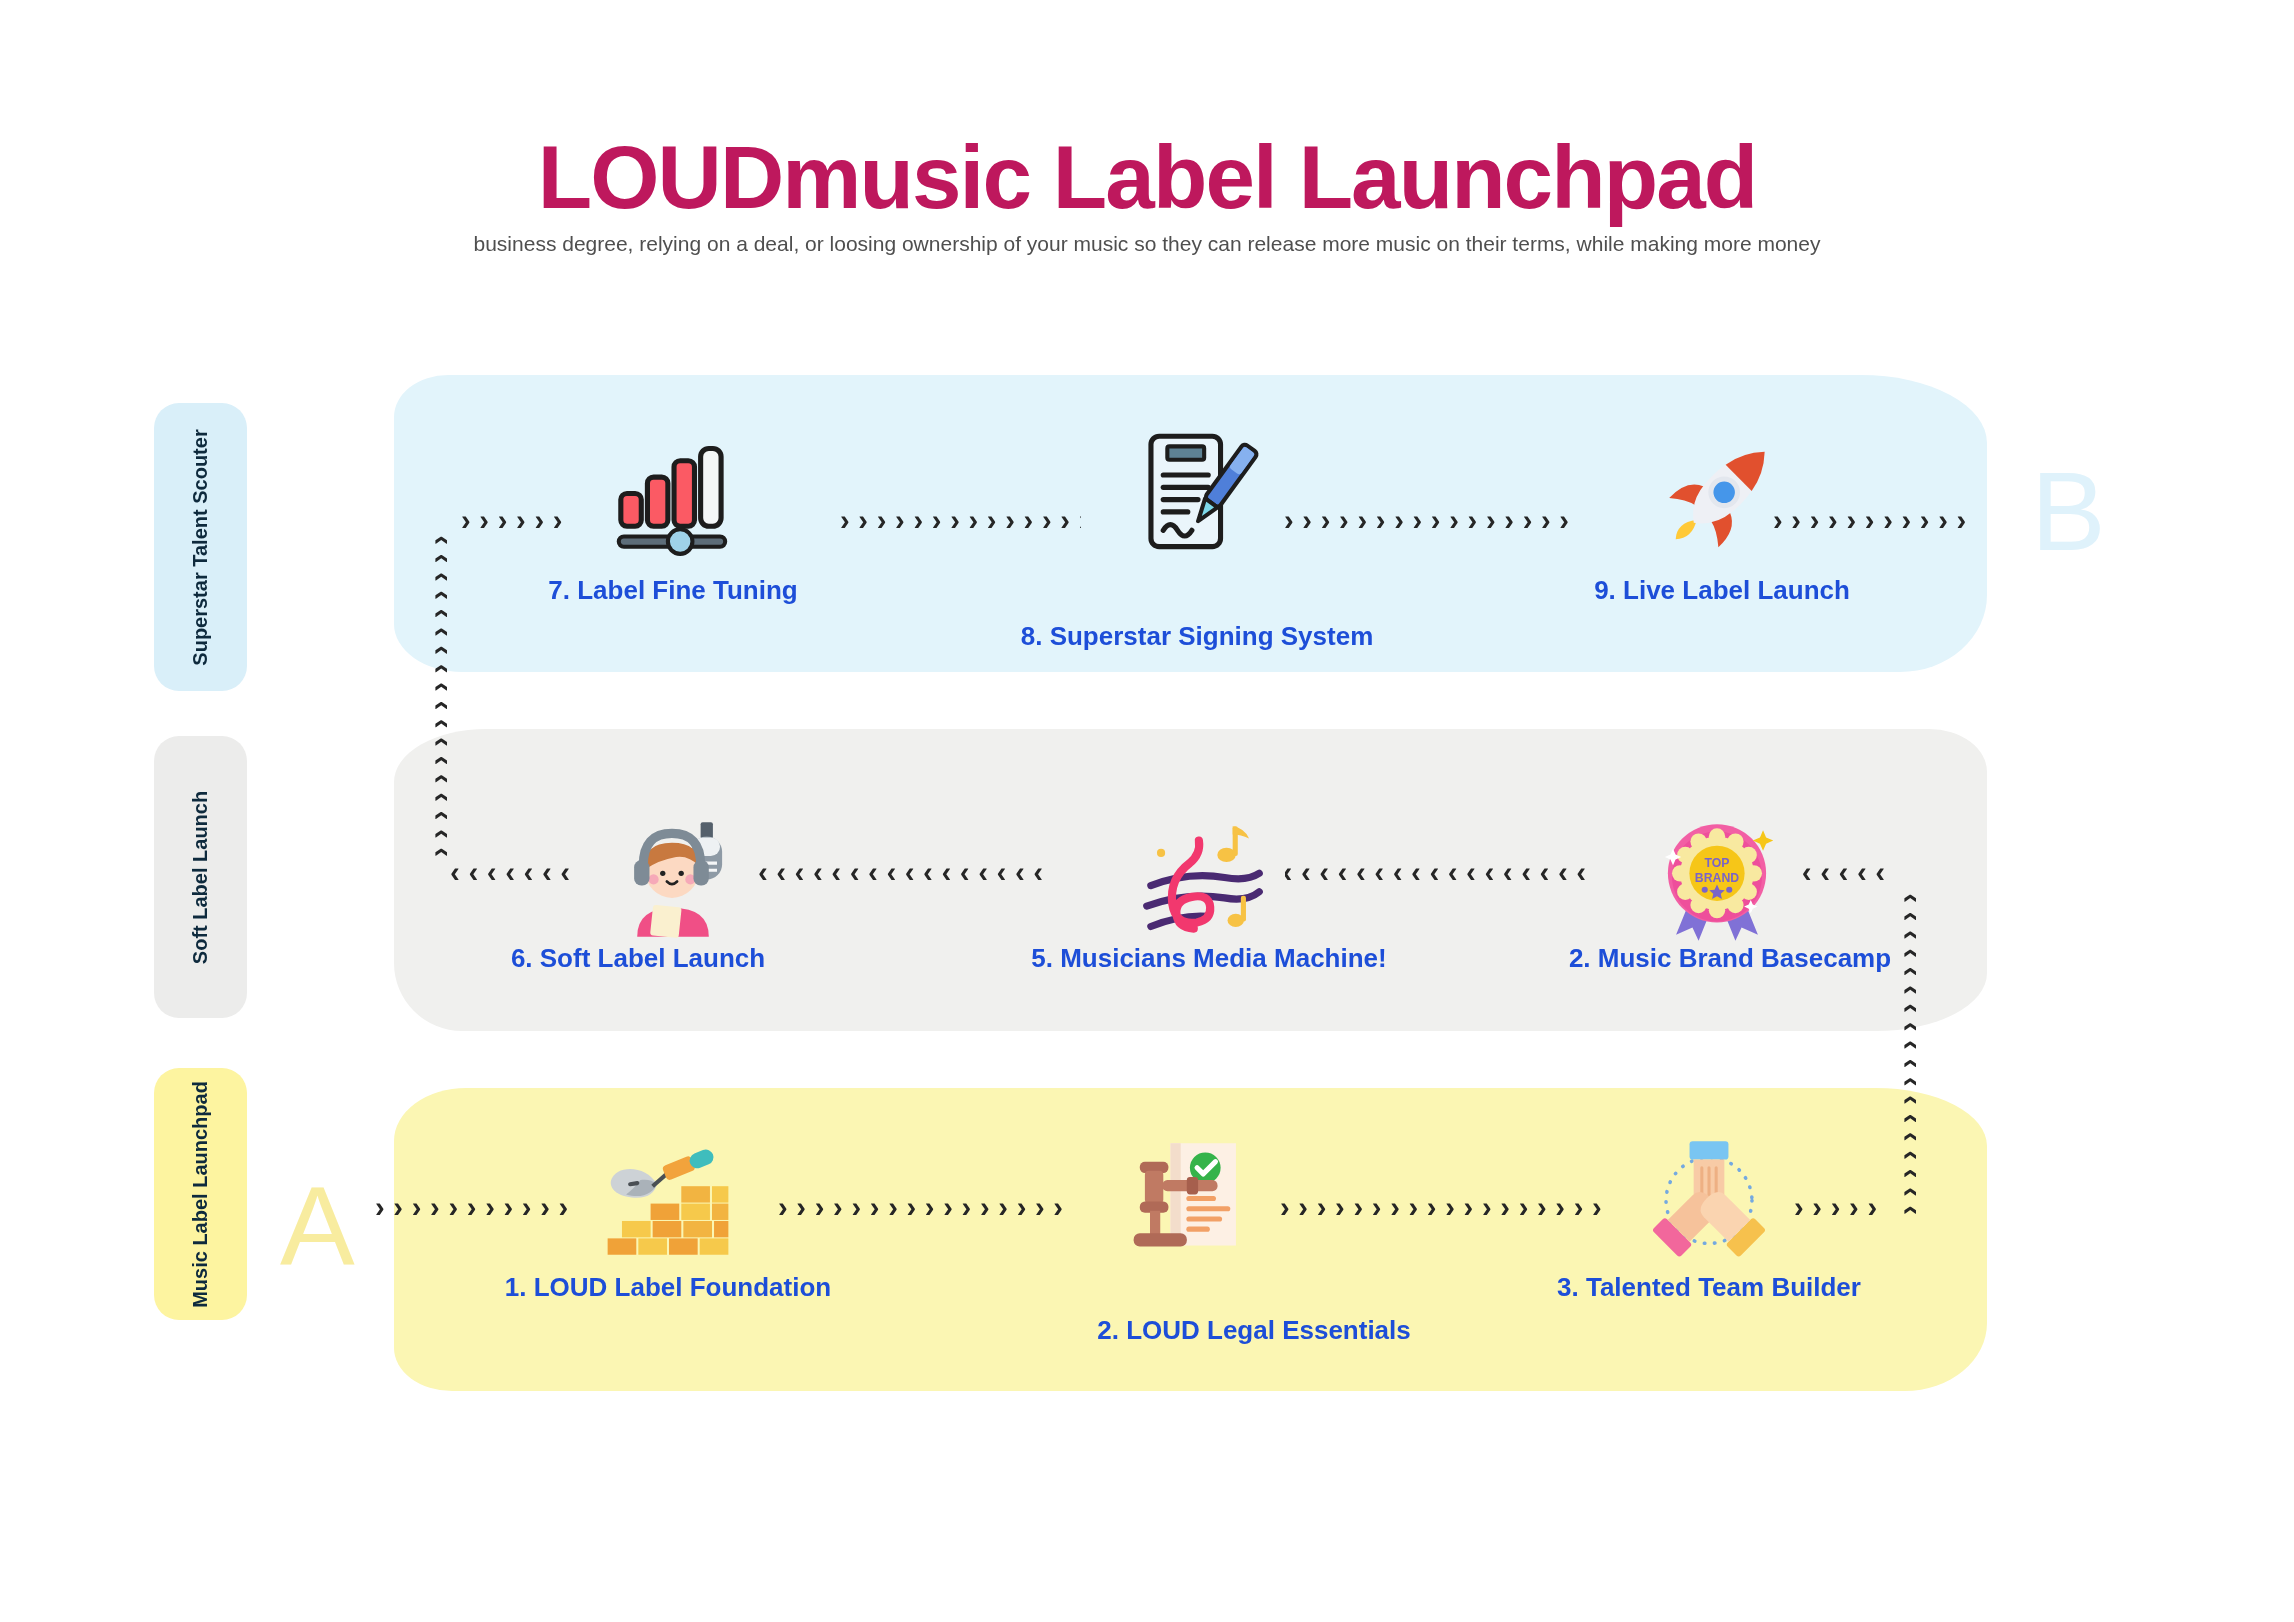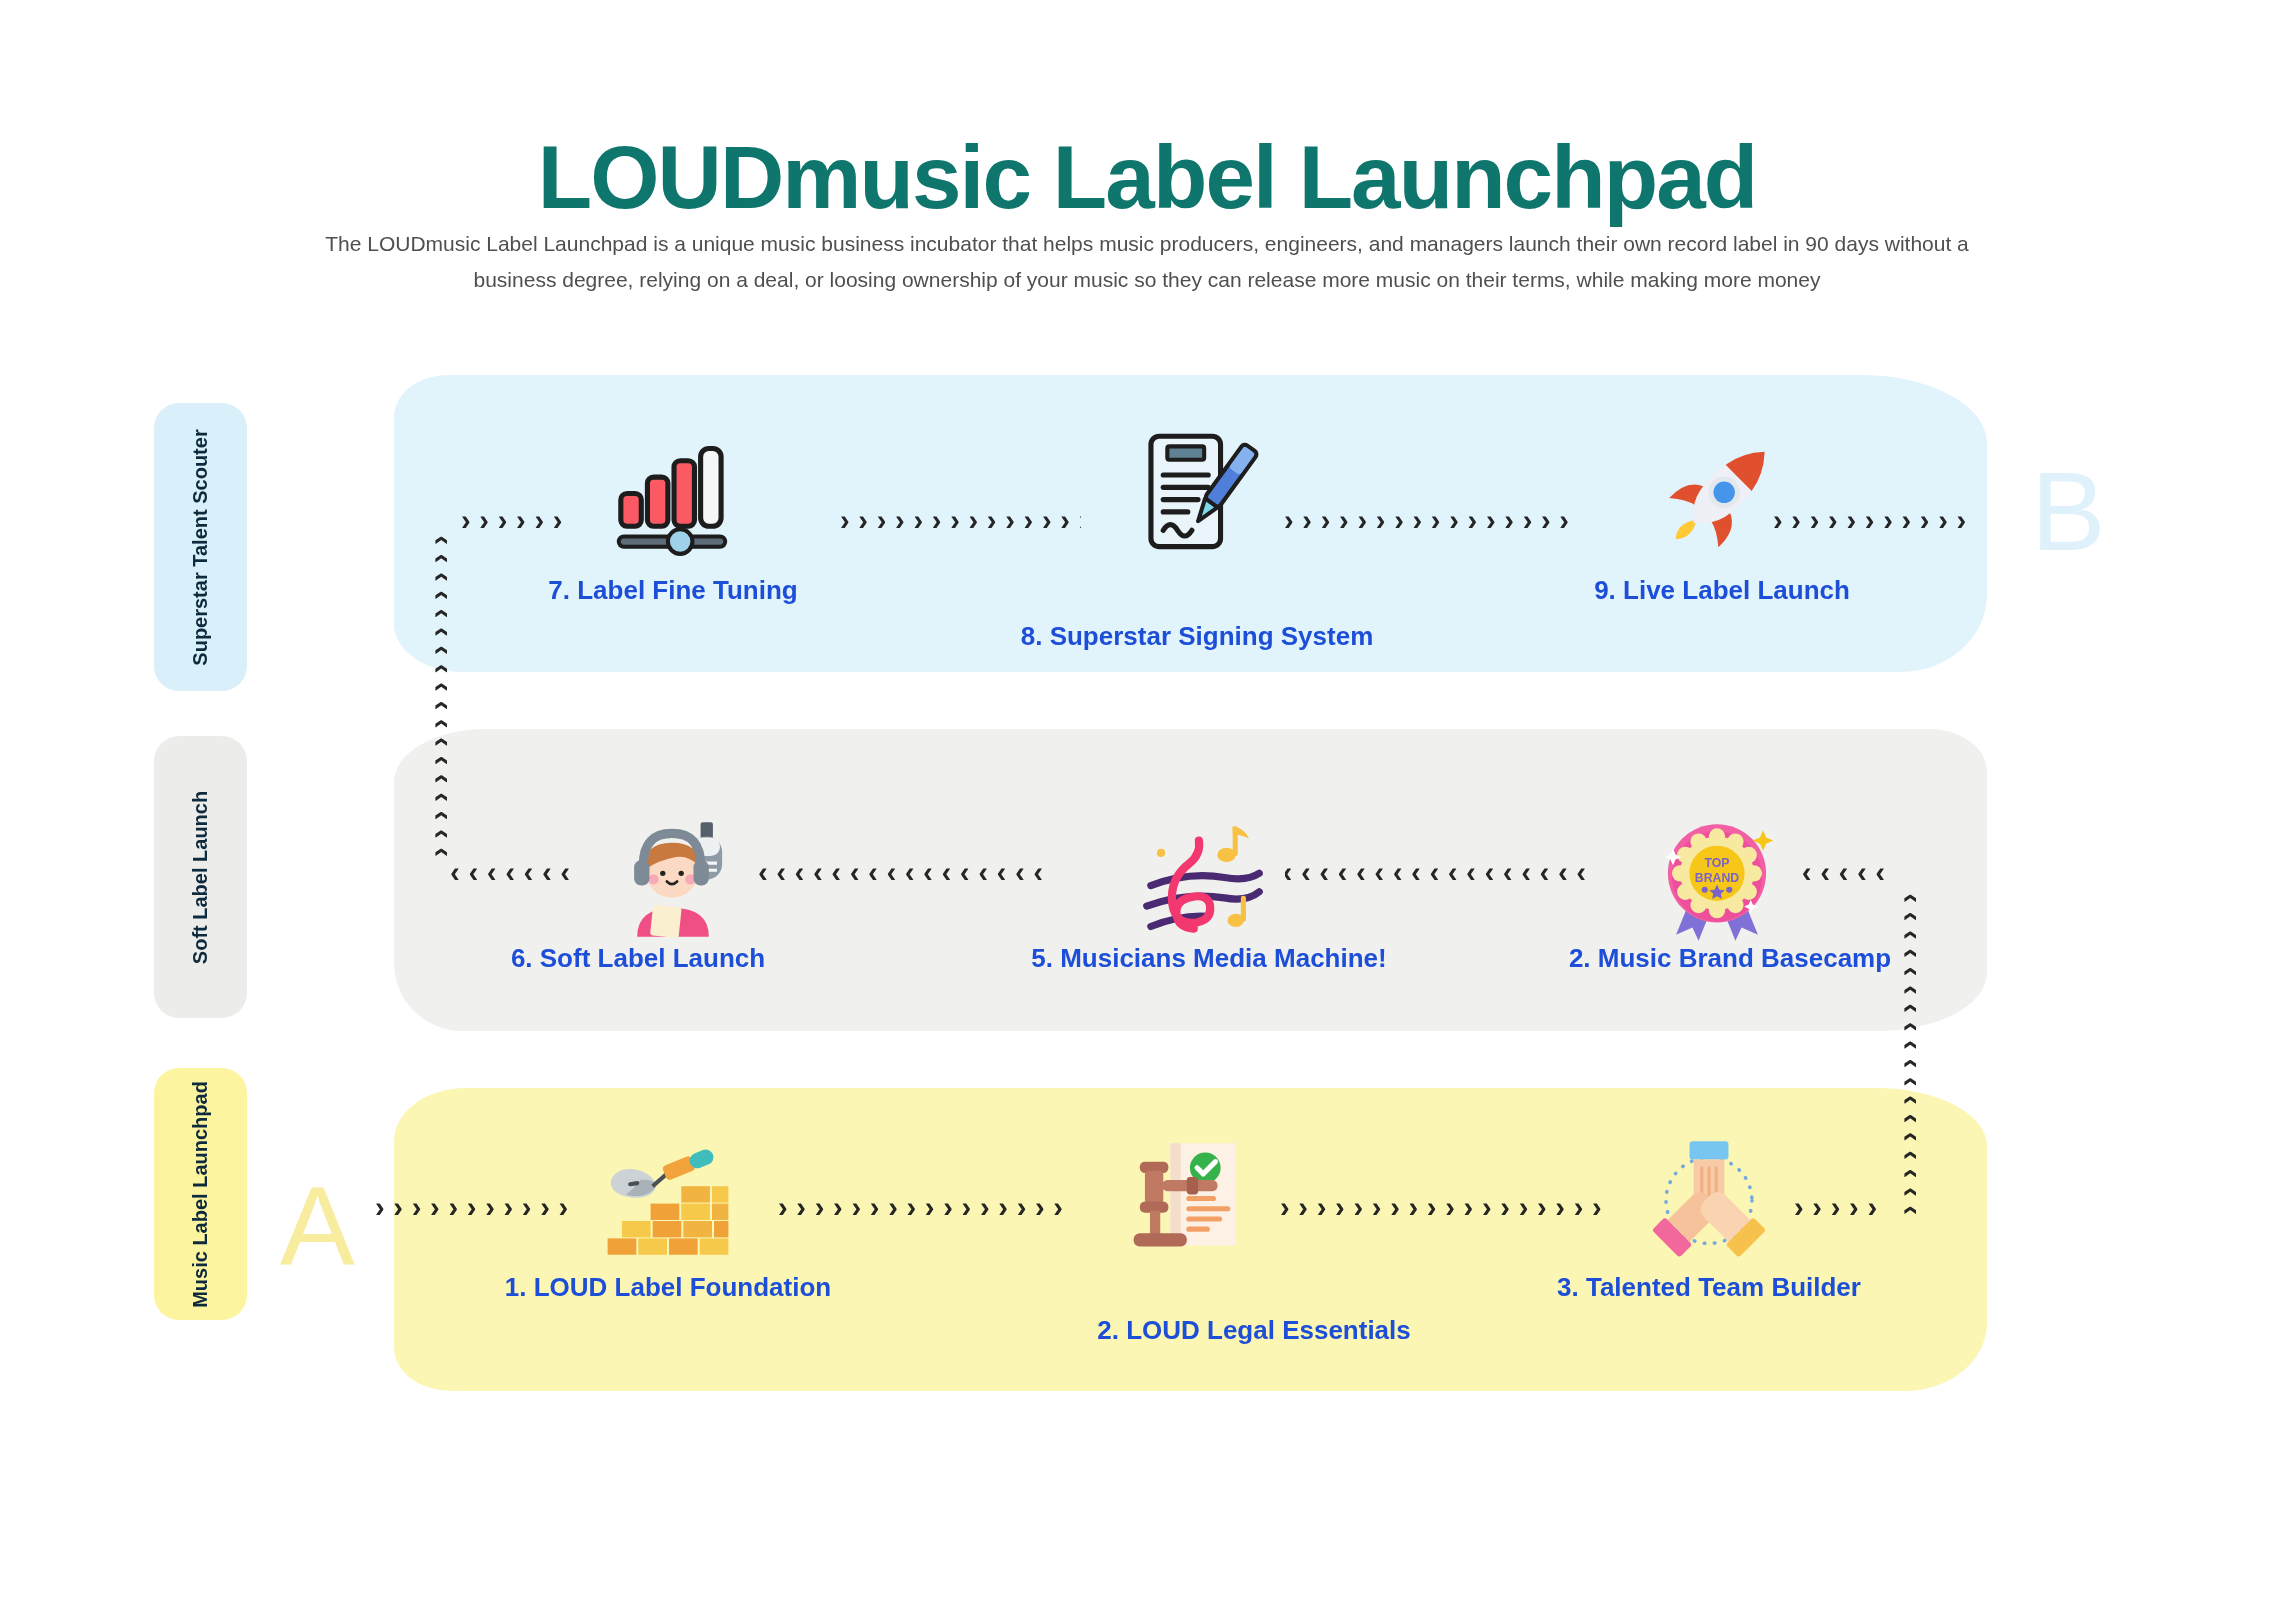--- a/index.html
+++ b/index.html
@@ -1,20 +1,20 @@
 <!DOCTYPE html>
 <html><head>
 <meta charset="utf-8">
 <style>
   html,body{margin:0;padding:0;background:#ffffff;}
   body{font-family:"Liberation Sans", sans-serif;}
   .stage{position:relative;width:2294px;height:1622px;background:#fff;overflow:hidden;}
 
   .title{position:absolute;top:66px;left:0;width:100%;text-align:center;
-         font-size:89px;font-weight:700;color:#0f766e;letter-spacing:-1.9px;}
+         font-size:89px;font-weight:700;color:#be185d;letter-spacing:-1.9px;}
   .subtitle{position:absolute;top:226px;left:50%;transform:translateX(-50%);
             width:2028px;text-align:center;font-size:21px;line-height:36px;color:#4f4f4f;}
 
   .band{position:absolute;left:394px;width:1593px;}
   .band.b1{top:375px;height:297px;background:#e2f4fb;border-radius:54px 126px 87px 68px / 42px 68px 77px 48px;}
   .band.b2{top:729px;height:302px;background:#f0f0ee;border-radius:92px 58px 111px 68px / 53px 43px 58px 68px;}
   .band.b3{top:1088px;height:303px;background:#fbf6b3;border-radius:72px 111px 82px 58px / 53px 58px 68px 43px;}
 
   .tab{position:absolute;left:154px;width:93px;border-radius:25px;
        display:flex;align-items:center;justify-content:center;}
@@ -39,21 +39,20 @@
   .marker.a{left:280px;top:1170px;color:#f8ec9f;}
   .marker.b{left:2031px;top:456px;color:#dff2fb;}
 </style>
 </head>
 <body>
 
 <div class="stage">
 
   <h1 class="title">LOUDmusic Label Launchpad</h1>
   <div class="subtitle">
-    <div>The LOUDmusic Label Launchpad is a unique music business incubator that helps music producers, engineers, and managers launch their own record label in 90 days without a</div>
     <div>business degree, relying on a deal, or loosing ownership of your music so they can release more music on their terms, while making more money</div>
   </div>
 
   <div class="band b1"></div>
   <div class="band b2"></div>
   <div class="band b3"></div>
 
   <div class="tab t1">
     <span>Superstar Talent Scouter</span>
   </div>

